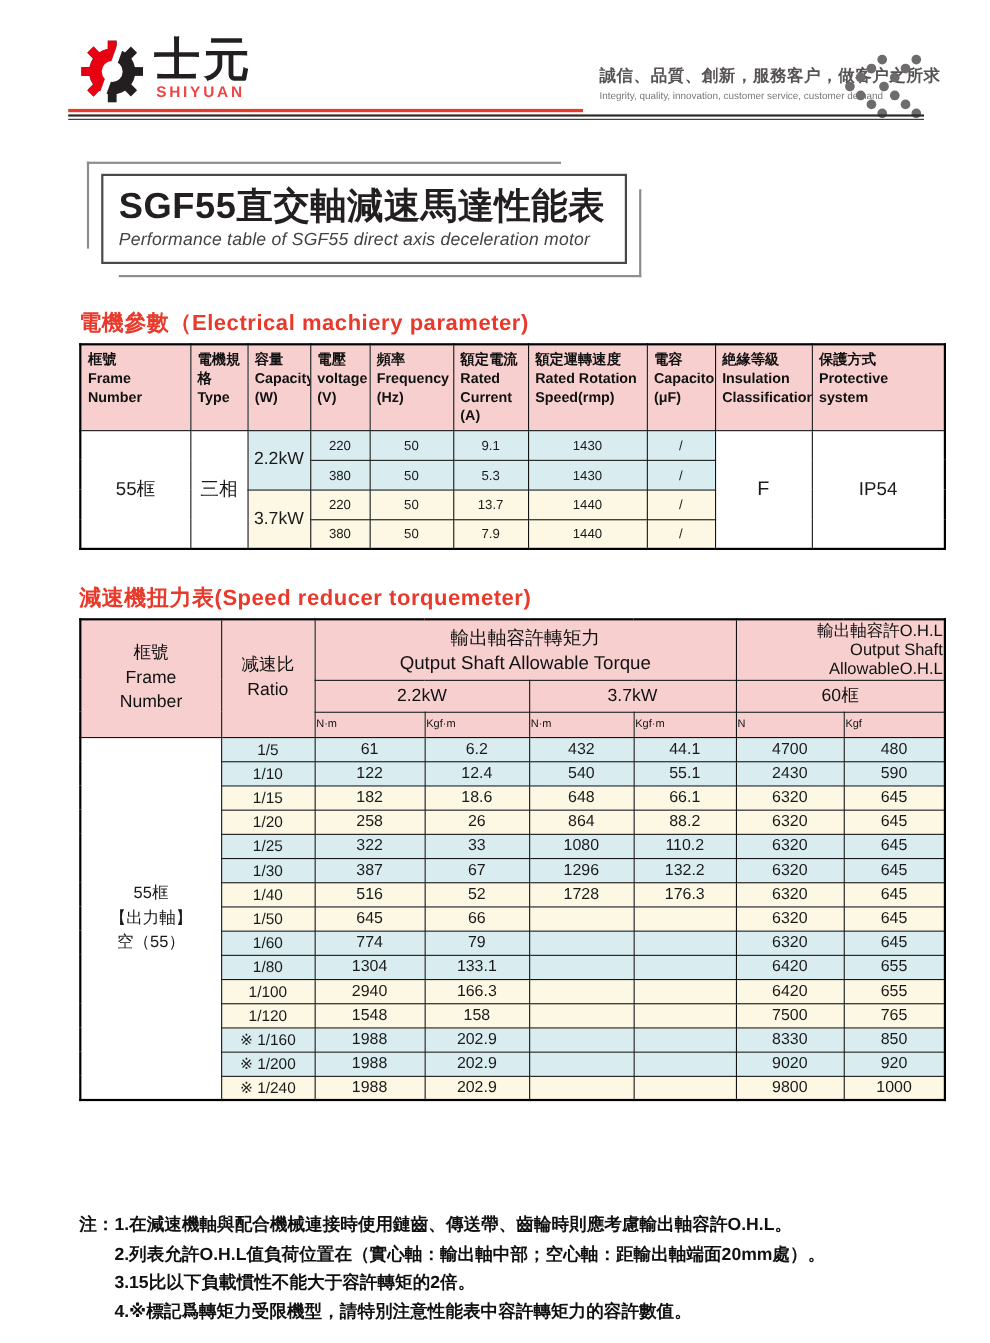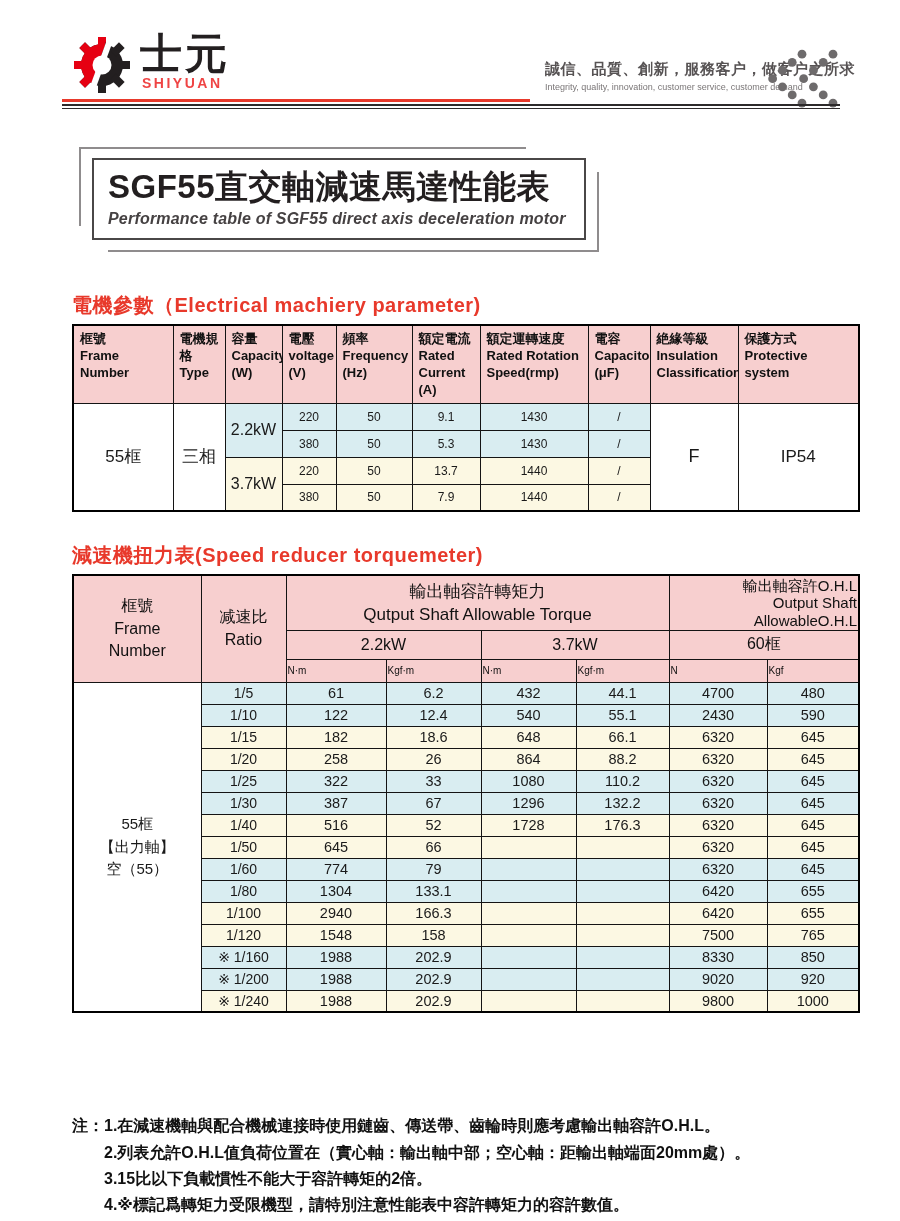--- a/index.html
+++ b/index.html
@@ -19,35 +19,35 @@
   .logo-en { font-size:14px; font-weight:bold; letter-spacing:2.5px; color:#ef4444; margin-top:1px; padding-left:2px; }
   .slogan-wrap { position:absolute; left:545px; top:60px; }
   .slogan-cn { font-size:15px; font-weight:bold; color:#575354; letter-spacing:0.5px; }
   .slogan-en { font-size:9px; color:#7a7677; margin-top:3px; }
   .dots-wrap { position:absolute; left:760px; top:46px; }
   .sep-red  { position:absolute; left:62px; top:99px;  width:468px; height:3px; background:#e8392b; }
   .sep-d1   { position:absolute; left:62px; top:104px; width:778px; height:2px; background:#2d2a2b; }
   .sep-d2   { position:absolute; left:62px; top:108px; width:778px; height:1px; background:#2d2a2b; }
 
   
-  .title-wrap { margin:46px 0 12px 92px; display:inline-block; position:relative; }
+  .title-wrap { margin:46px 0 0 92px; display:inline-block; position:relative; }
   .title-box {
     position:relative; background:#fff; border:2px solid #4a4747;
     padding:8px 18px 10px 14px; white-space:nowrap; z-index:2;
   }
   .title-frame-tl {
     position:absolute; left:-13px; top:-11px; right:60px; bottom:14px;
     border-top:2px solid #8f8c8d; border-left:2px solid #8f8c8d; z-index:1;
   }
   .title-frame-br {
     position:absolute; left:16px; top:14px; right:-13px; bottom:-12px;
     border-bottom:2px solid #8f8c8d; border-right:2px solid #8f8c8d; z-index:1;
   }
   .title-main { font-size:33px; font-weight:bold; letter-spacing:0.5px; color:#231f20; line-height:1.15; }
-  .title-sub  { font-size:16px; font-weight:bold; font-style:italic; color:#454142; margin-top:4px; letter-spacing:0.2px; }
+  .title-sub  { font-size:16px; font-weight:normal; font-style:italic; color:#454142; margin-top:4px; letter-spacing:0.2px; }
 
   
   .sec-heading { color:#e8392b; font-size:20px; font-weight:bold; letter-spacing:0.5px; }
   .sec1-heading { margin:40px 0 5px 72px; }
   .sec2-heading { margin:30px 0 5px 72px; }
 
   
   table { border-collapse:collapse; table-layout:fixed; }
   .tbl { margin-left:72px; width:786px; border:2px solid #000; }
   .tbl th, .tbl td { border:1px solid #141414; overflow:hidden; }

